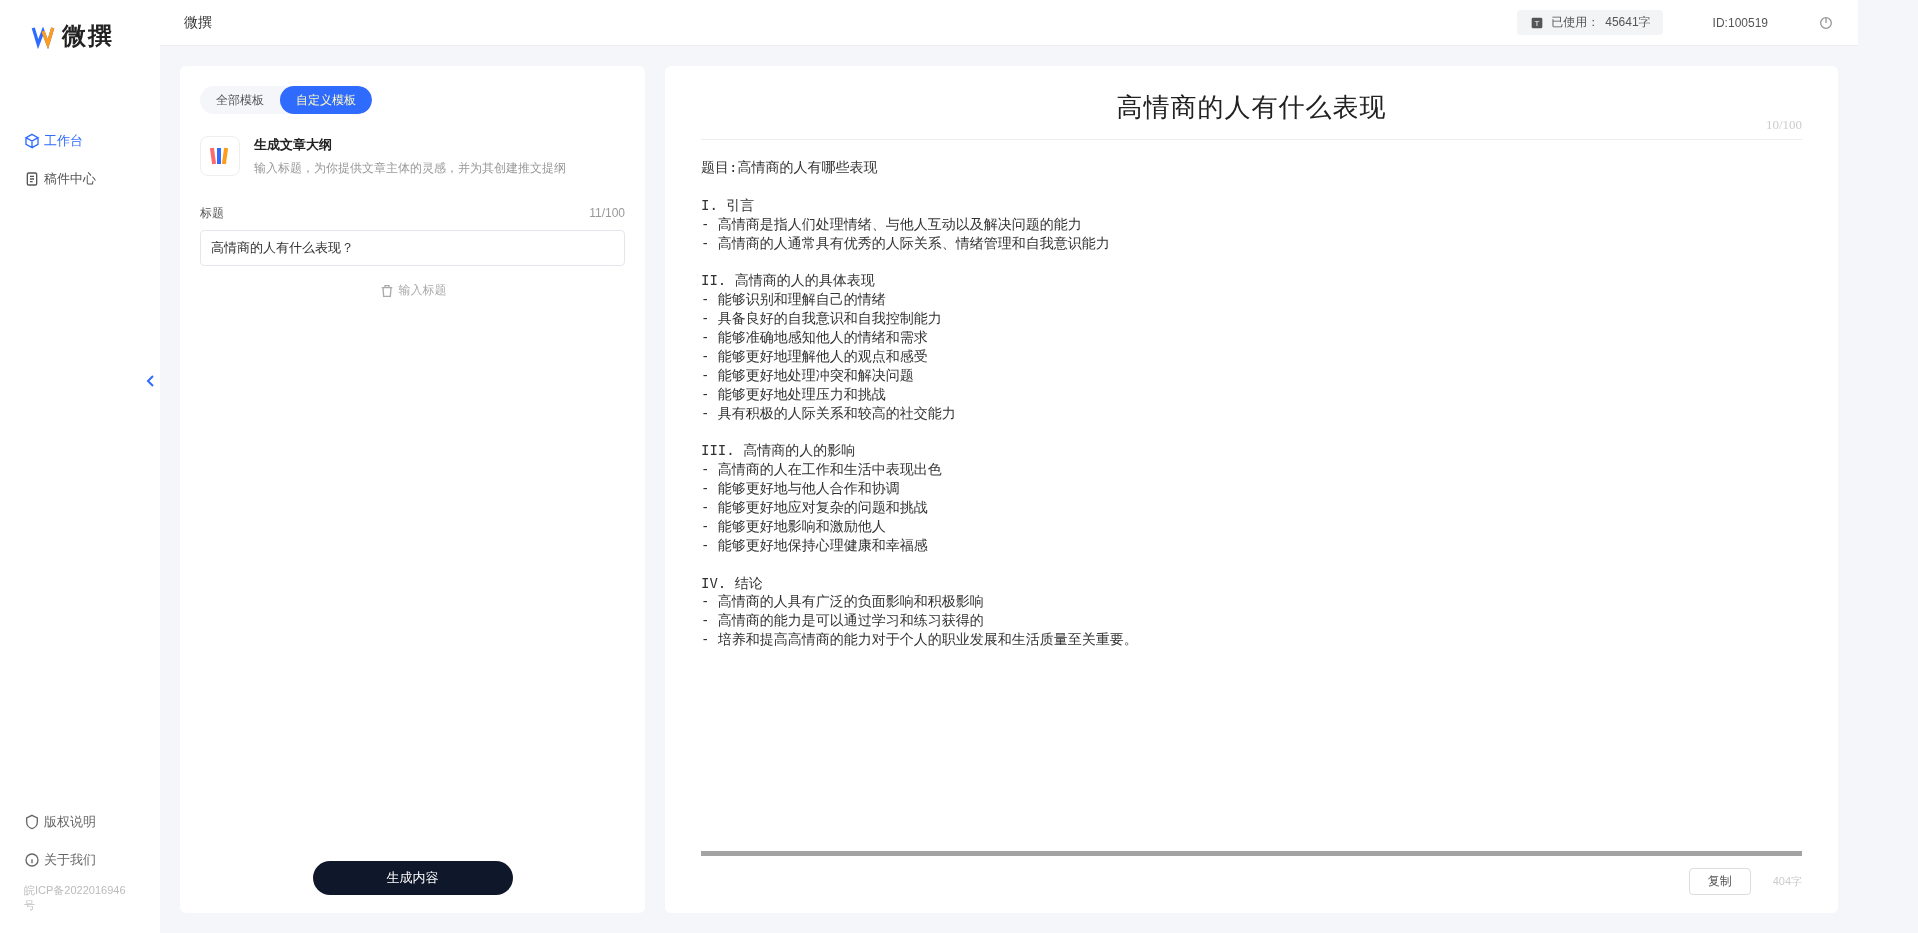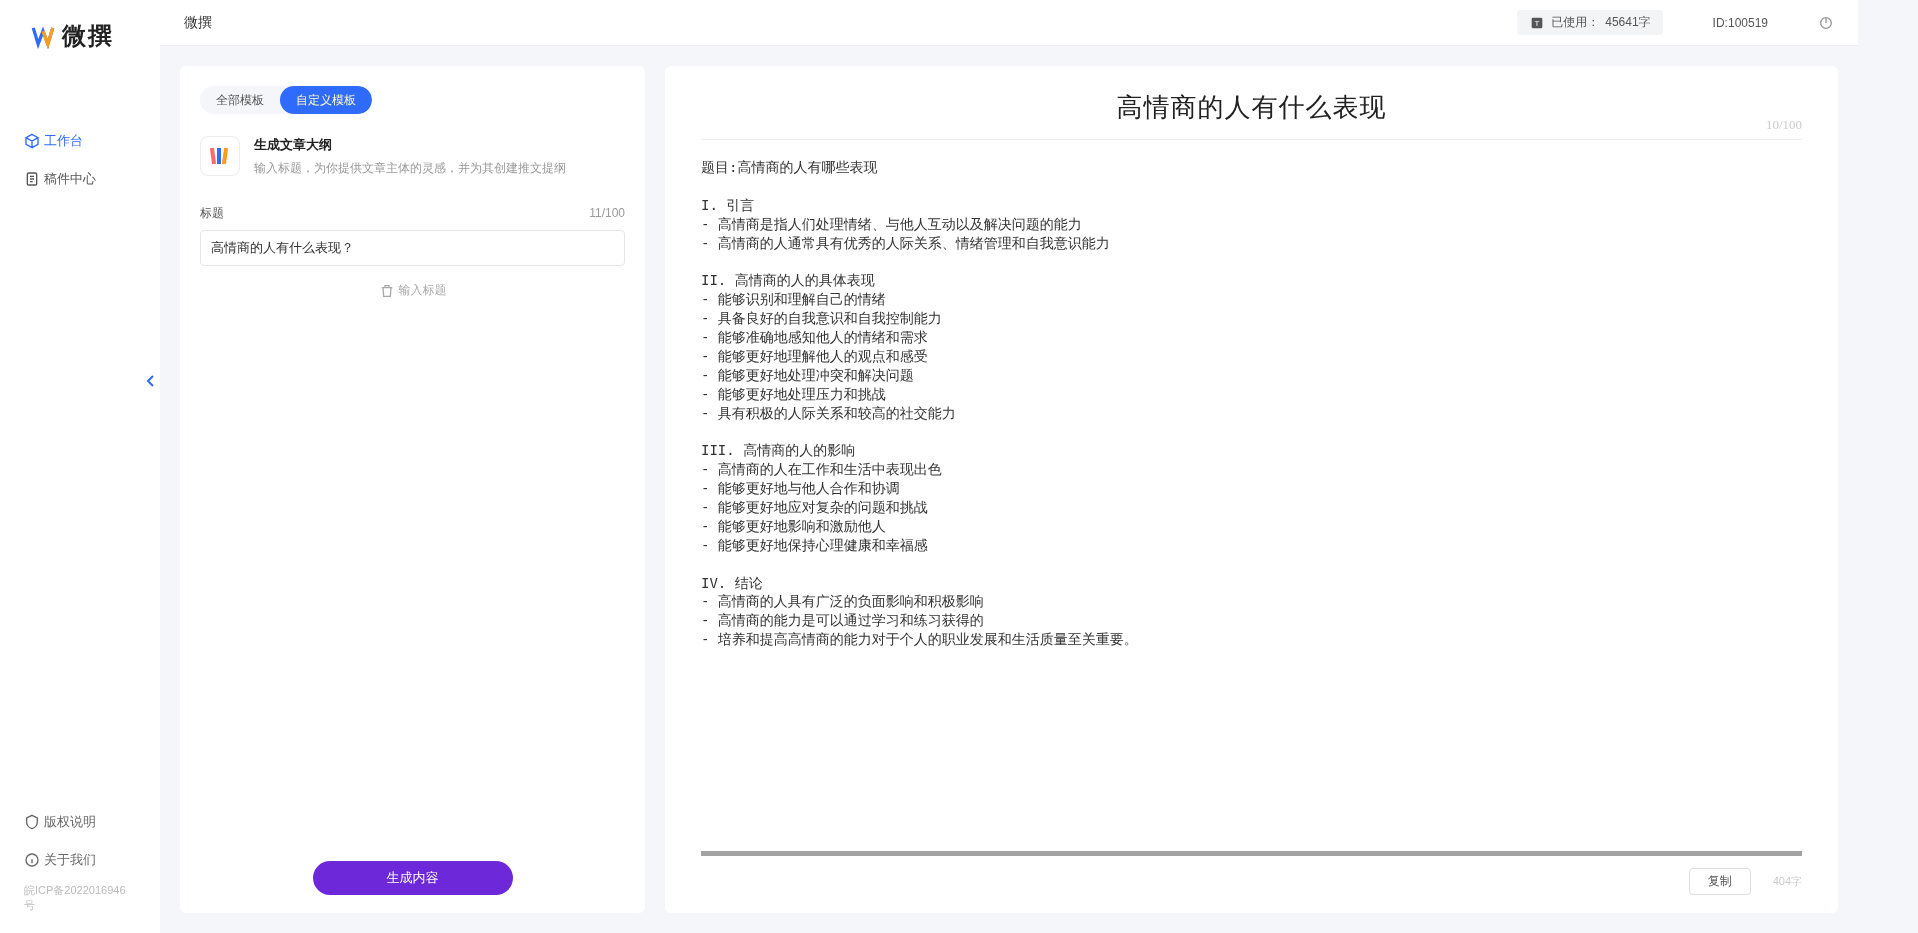--- a/index.html
+++ b/index.html
@@ -33,21 +33,21 @@
 .template-card { display: flex; gap: 14px; margin-top: 22px; align-items: flex-start; }
 .template-icon { width: 40px; height: 40px; border-radius: 8px; border: 1px solid #eee; display: flex; align-items: center; justify-content: center; font-size: 20px; }
 .template-title { font-size: 13px; font-weight: 600; color: #222; }
 .template-desc { font-size: 12px; color: #999; margin-top: 6px; }
 .field-row { margin-top: 28px; }
 .field-head { display: flex; justify-content: space-between; align-items: baseline; font-size: 12px; color: #999; margin-bottom: 8px; }
 .field-head .label { color: #555; text-align: center; }
 .text-input { width: 100%; border: 1px solid #e5e6eb; border-radius: 4px; padding: 8px 10px; font-size: 13px; color: #333; outline: none; height: 36px; }
 .clear-link { margin-top: 16px; text-align: center; font-size: 12px; color: #aaa; cursor: pointer; display: flex; align-items: center; justify-content: center; gap: 4px; }
 .left-spacer { flex: 1; }
-.gen-btn { width: 200px; margin: 0 auto; height: 34px; background: #6d28d9; color: #fff; border: none; border-radius: 17px; font-size: 13px; cursor: pointer; display: block; }
+.gen-btn { width: 200px; margin: 0 auto; height: 34px; background: #0f172a; color: #fff; border: none; border-radius: 17px; font-size: 13px; cursor: pointer; display: block; }
 .output-title { text-align: center; font-size: 26px; font-weight: 500; color: #222; font-family: "Songti SC", serif; letter-spacing: 1px; }
 .output-titlebar { position: relative; border-bottom: 1px solid #eee; padding-bottom: 14px; margin-bottom: 18px; }
 .counter-tr { position: absolute; right: 0; bottom: 6px; font-size: 13px; color: #ccc; font-family: Liberation Serif, serif; }
 .output-body { white-space: pre-wrap; font-family: "PingFang SC", monospace; font-size: 14px; color: #333; line-height: 1.35; flex: 1; }
 .output-footer { border-top: 5px solid #a3a3a3; padding-top: 12px; display: flex; justify-content: flex-end; align-items: center; gap: 22px; }
 .copy-btn { border: 1px solid #ddd; background: #fff; color: #555; padding: 4px 18px; border-radius: 4px; font-size: 12px; cursor: pointer; }
 .word-count { font-size: 11px; color: #ccc; }
 .ico { width: 16px; height: 16px; display: inline-block; }
 </style>
 </head>

